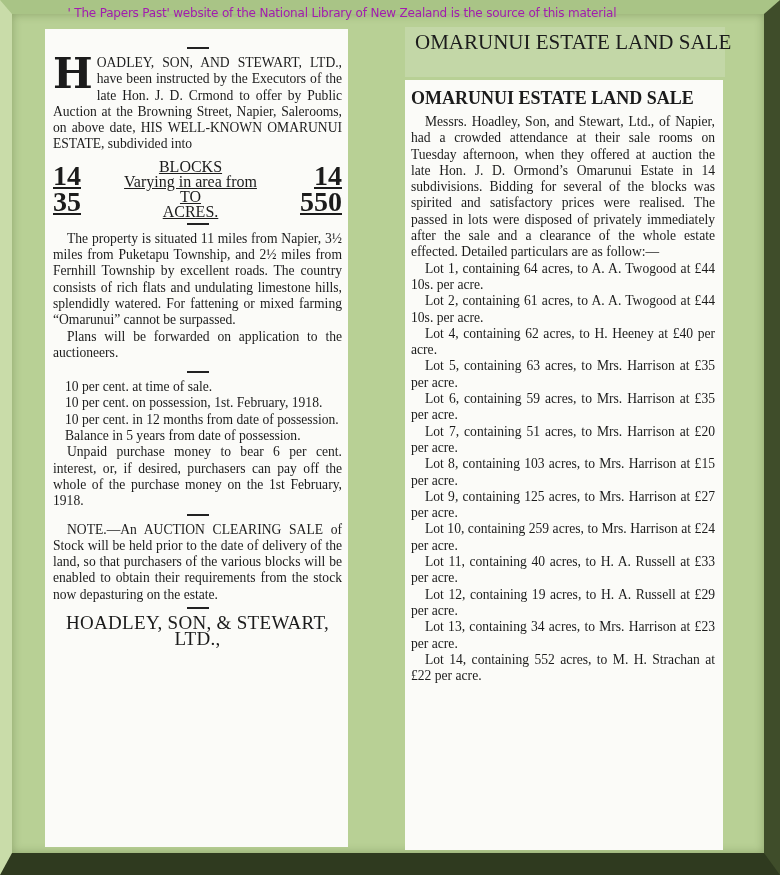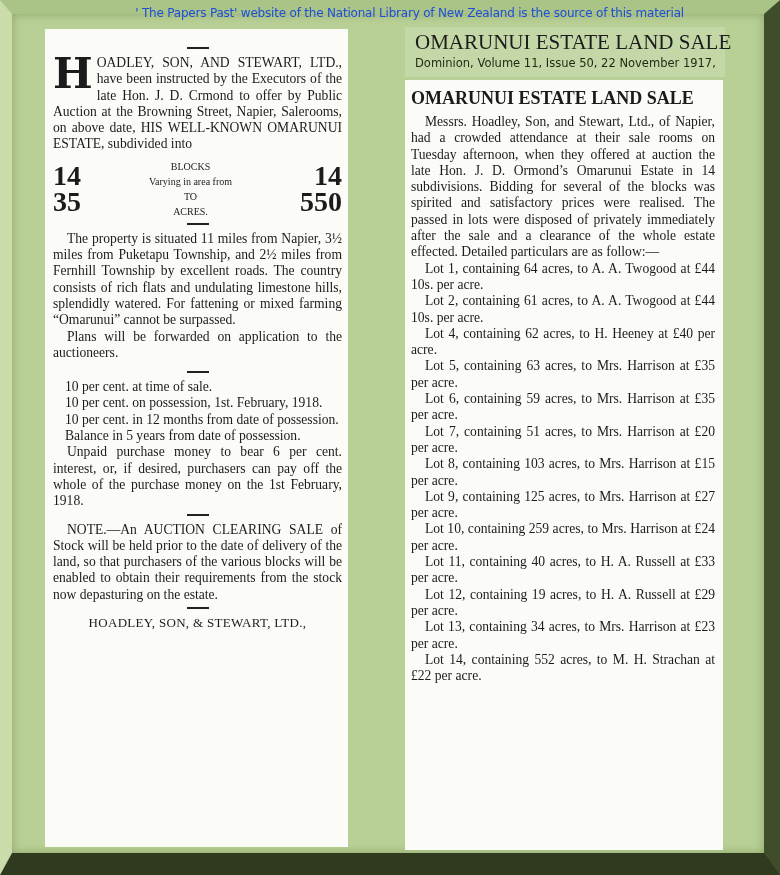--- a/index.html
+++ b/index.html
@@ -16,22 +16,22 @@
     border-width: 14px 16px 22px 12px;
     border-color: #a9c486 #3f4d2a #2f3a1f #c9dca9;
     background: #b8d095;
   }
   .frame::before {
     content: ""; position: absolute; inset: 0;
     box-shadow: inset 0 0 10px rgba(60,80,30,0.35);
     pointer-events: none;
   }
   .source-note {
-    position: absolute; left: 0; top: 6px; width: 684px; text-align: right;
-    font-family: "DejaVu Sans", sans-serif; font-size: 12px; color: #1d4ed8;
+    position: absolute; left: 0; top: 6px; width: 684px; text-align: center;
+    font-family: "DejaVu Sans", sans-serif; font-size: 12px; color: #a21caf;
     letter-spacing: -0.2px;
   }
   .panel {
     position: absolute; background: #fbfbf8; color: #1b1b1b;
     box-sizing: border-box;
   }
   .panel.left { left: 45px; top: 29px; width: 303px; height: 818px; padding: 14px 6px 0 8px; }
   .panel.right-head {
     left: 405px; top: 27px; width: 320px; height: 50px;
     background: #c3d7a7; padding: 3px 6px 0 10px;
@@ -45,26 +45,27 @@
   .news p { margin: 0; }
   .indent { text-indent: 14px; }
   .dash { width: 22px; height: 2px; background: #222; margin: 4px auto 6px; }
   .dropcap {
     float: left; font-size: 42px; line-height: 34px; font-weight: bold;
     margin: 2px 4px 0 0; font-family: "DejaVu Serif", serif;
   }
   .blocks-row {
     display: flex; justify-content: space-between; align-items: center;
     margin-top: 6px;
+    text-decoration: underline;
   }
   .big-num { font-size: 28px; font-weight: bold; line-height: 26px; font-family: "Liberation Serif", serif; }
-  .center-col { text-align: center; font-size: 10px; line-height: 15px; }
+  .center-col { text-align: center; font-size: 16px; line-height: 15px; }
   .terms-title { text-align: center; margin: 2px 0 3px; letter-spacing: 0.5px; }
   .hang { padding-left: 30px; text-indent: -18px; }
-  .sig1 { text-align: center; font-size: 13px; letter-spacing: 0.3px; }
+  .sig1 { text-align: center; font-size: 19px; letter-spacing: 0.3px; }
   .sig2 { text-align: center; }
 
   .article-title {
     font-size: 18px; font-weight: bold; line-height: 20px; margin: 4px 0 6px;
     white-space: nowrap; font-family: "Liberation Serif", serif;
   }
   .lot { text-indent: 14px; }
 </style>
 </head>
 <body>
@@ -107,21 +108,20 @@
     <p class="indent">Unpaid purchase money to bear 6 per cent. interest, or, if desired, purchasers can pay off the whole of the purchase money on the 1st February, 1918.</p>
     <div class="dash"></div>
     <p class="indent">NOTE.—An AUCTION CLEARING SALE of Stock will be held prior to the date of delivery of the land, so that purchasers of the various blocks will be enabled to obtain their requirements from the stock now depasturing on the estate.</p>
     <div class="dash"></div>
     <p class="sig1">HOADLEY, SON, &amp; STEWART, LTD.,</p>
   </div>
 </div>
 
 <div class="panel right-head">
   <div class="rh-title">OMARUNUI ESTATE LAND SALE</div>
-  <div class="rh-sub">Dominion, Volume 11, Issue 50, 22 November 1917,</div>
 </div>
 
 <div class="panel right">
   <div class="news">
     <div class="article-title">OMARUNUI ESTATE LAND SALE</div>
     <p class="indent">Messrs. Hoadley, Son, and Stewart, Ltd., of Napier, had a crowded attendance at their sale rooms on Tuesday afternoon, when they offered at auction the late Hon. J. D. Ormond’s Omarunui Estate in 14 subdivisions. Bidding for several of the blocks was spirited and satisfactory prices were realised. The passed in lots were disposed of privately immediately after the sale and a clearance of the whole estate effected. Detailed particulars are as follow:—</p>
     <p class="lot">Lot 1, containing 64 acres, to A. A. Twogood at £44 10s. per acre.</p>
     <p class="lot">Lot 2, containing 61 acres, to A. A. Twogood at £44 10s. per acre.</p>
     <p class="lot">Lot 4, containing 62 acres, to H. Heeney at £40 per acre.</p>
     <p class="lot">Lot 5, containing 63 acres, to Mrs. Harrison at £35 per acre.</p>

